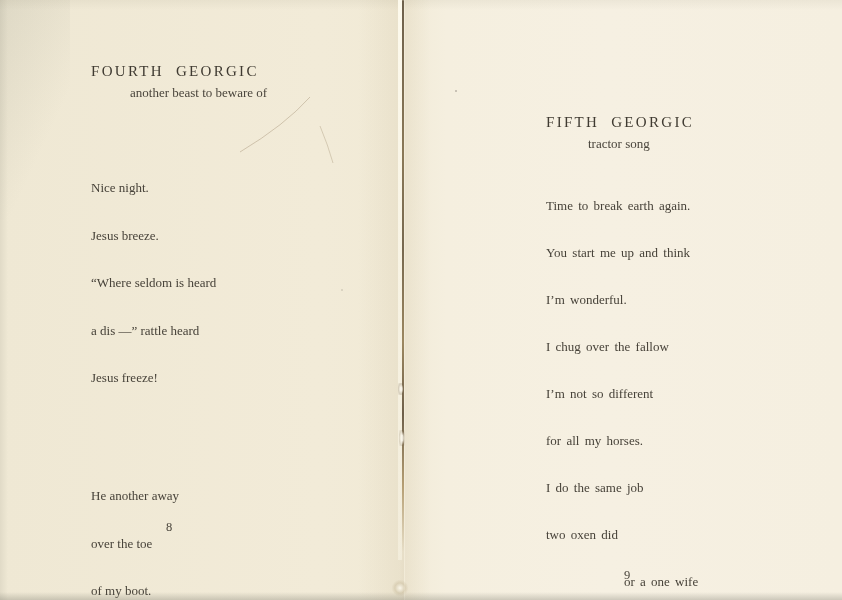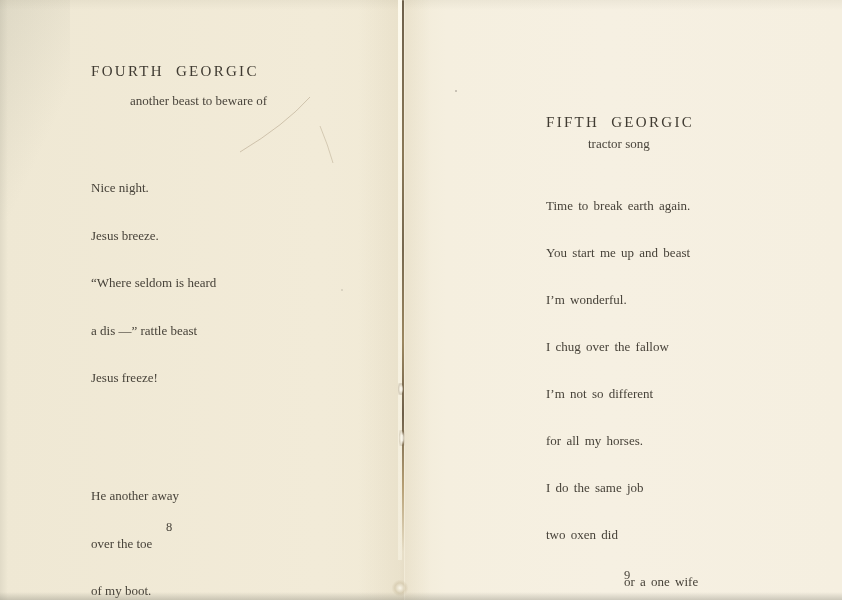--- a/index.html
+++ b/index.html
@@ -55,47 +55,47 @@
   .scratches{position:absolute;left:0;top:0;pointer-events:none;}
   .speck{position:absolute;border-radius:50%;background:#8b857a;opacity:0.55;}
 </style>
 </head>
 <body>
 
 <div class="spread">
 
   <div class="page page-left">
     <div class="poem-title" style="left:91px;top:63px;">FOURTH GEORGIC</div>
-    <div class="poem-subtitle" style="left:130px;top:85px;margin-top:8px;">another beast to beware of</div>
+    <div class="poem-subtitle" style="left:130px;top:85px;">another beast to beware of</div>
 
     <div class="poem" style="left:91px;top:116px;">
       <div>
         <div class="line">Nice night.</div>
         <div class="line">Jesus breeze.</div>
         <div class="line">“Where seldom is heard</div>
-        <div class="line">a dis —” rattle beast</div>
+        <div class="line">a dis —” rattle heard</div>
         <div class="line">Jesus freeze!</div>
       </div>
       <div class="stanza-gap">
         <div class="line">He another away</div>
         <div class="line">over the toe</div>
         <div class="line">of my boot.</div>
       </div>
     </div>
 
     <div class="page-number" style="left:166px;top:520px;">8</div>
   </div>
 
   <div class="page page-right">
     <div class="poem-title" style="left:140px;top:66px;">FIFTH GEORGIC</div>
     <div class="poem-subtitle" style="left:182px;top:88px;">tractor song</div>
 
     <div class="poem poem-right" style="left:140px;top:118px;">
       <div class="line">Time to break earth again.</div>
-      <div class="line">You start me up and beast</div>
+      <div class="line">You start me up and think</div>
       <div class="line">I’m wonderful.</div>
       <div class="line">I chug over the fallow</div>
       <div class="line">I’m not so different</div>
       <div class="line">for all my horses.</div>
       <div class="line">I do the same job</div>
       <div class="line">two oxen did</div>
       <div class="line indented">or a one wife</div>
       
     </div>
 

